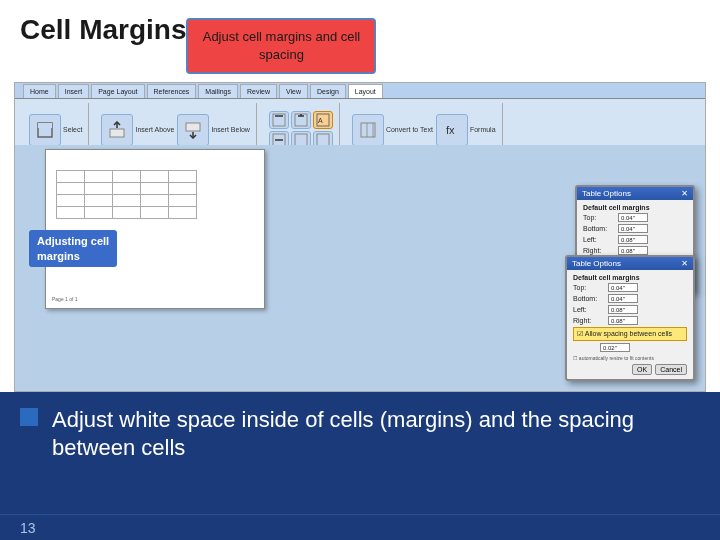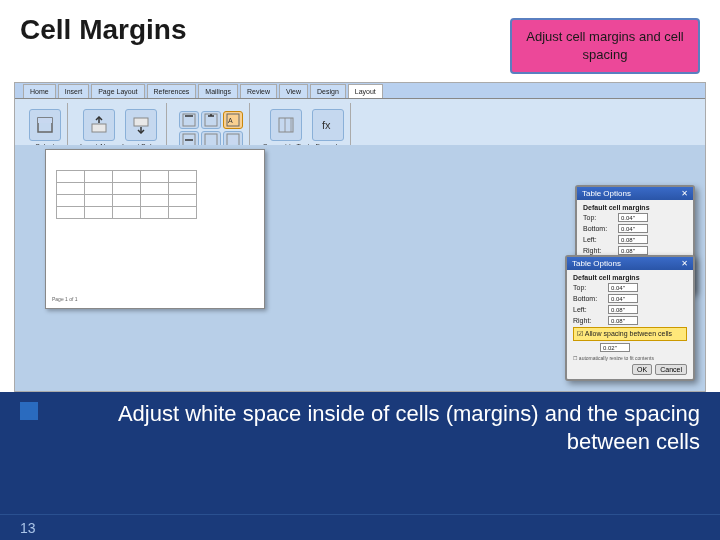--- a/index.html
+++ b/index.html
@@ -32,33 +32,33 @@
       flex-direction: column;
     }
 
     
     .title-bar {
       background: white;
       padding: 14px 20px 8px 20px;
       border-bottom: none;
       display: flex;
       align-items: flex-start;
-      justify-content: space-between;
+      justify-content: flex-start;
     }
 
     .page-title {
       font-size: 28px;
       font-weight: bold;
       color: #1a1a1a;
       font-family: Arial, sans-serif;
     }
 
     
     .callout-box {
-      background: #ec4899;
+      background: #ef4444;
       border: 2px solid #5a7fc0;
       border-radius: 4px;
       padding: 8px 12px;
       max-width: 190px;
       text-align: center;
       font-size: 13px;
       color: #1a1a1a;
       line-height: 1.4;
       margin-top: 4px;
     }
@@ -79,21 +79,21 @@
       height: 62px;
       border-bottom: 1px solid #aaa;
       display: flex;
       align-items: center;
       padding: 4px 8px;
       gap: 6px;
     }
 
     .ribbon-group {
       display: flex;
-      flex-direction: column;
+      flex-direction: row;
       align-items: center;
       gap: 2px;
     }
 
     .ribbon-icon {
       width: 32px;
       height: 32px;
       background: #c5d8ef;
       border: 1px solid #8ab0d8;
       border-radius: 3px;
@@ -227,25 +227,24 @@
     }
 
     
     .bullet-section {
       position: absolute;
       bottom: 0;
       left: 0;
       right: 0;
       height: 148px;
       background: #1a3a7a;
-      padding: 8px 20px 10px 20px;
+      padding: 14px 20px 10px 20px;
       display: flex;
       flex-direction: column;
       gap: 6px;
-      text-align: right;
     }
 
     .bullet-row {
       display: flex;
       align-items: flex-start;
       gap: 14px;
     }
 
     .bullet-square {
       width: 18px;
@@ -551,20 +550,23 @@
               </div>
             </div>
             <div style="font-size:5px;color:#555;margin-bottom:3px;">☐ automatically resize to fit contents</div>
             <div style="display:flex;gap:3px;justify-content:flex-end;">
               <button class="dialog-btn">OK</button>
               <button class="dialog-btn">Cancel</button>
             </div>
           </div>
         </div>
 
+        <div class="label-box label-margins">
+          <span>Adjusting cell<br>margins</span>
+        </div>
 
 
       </div>
     </div>
 
   </div>
 
   <div class="bullet-section">
     <div class="bullet-row">
       <div class="bullet-square"></div>

